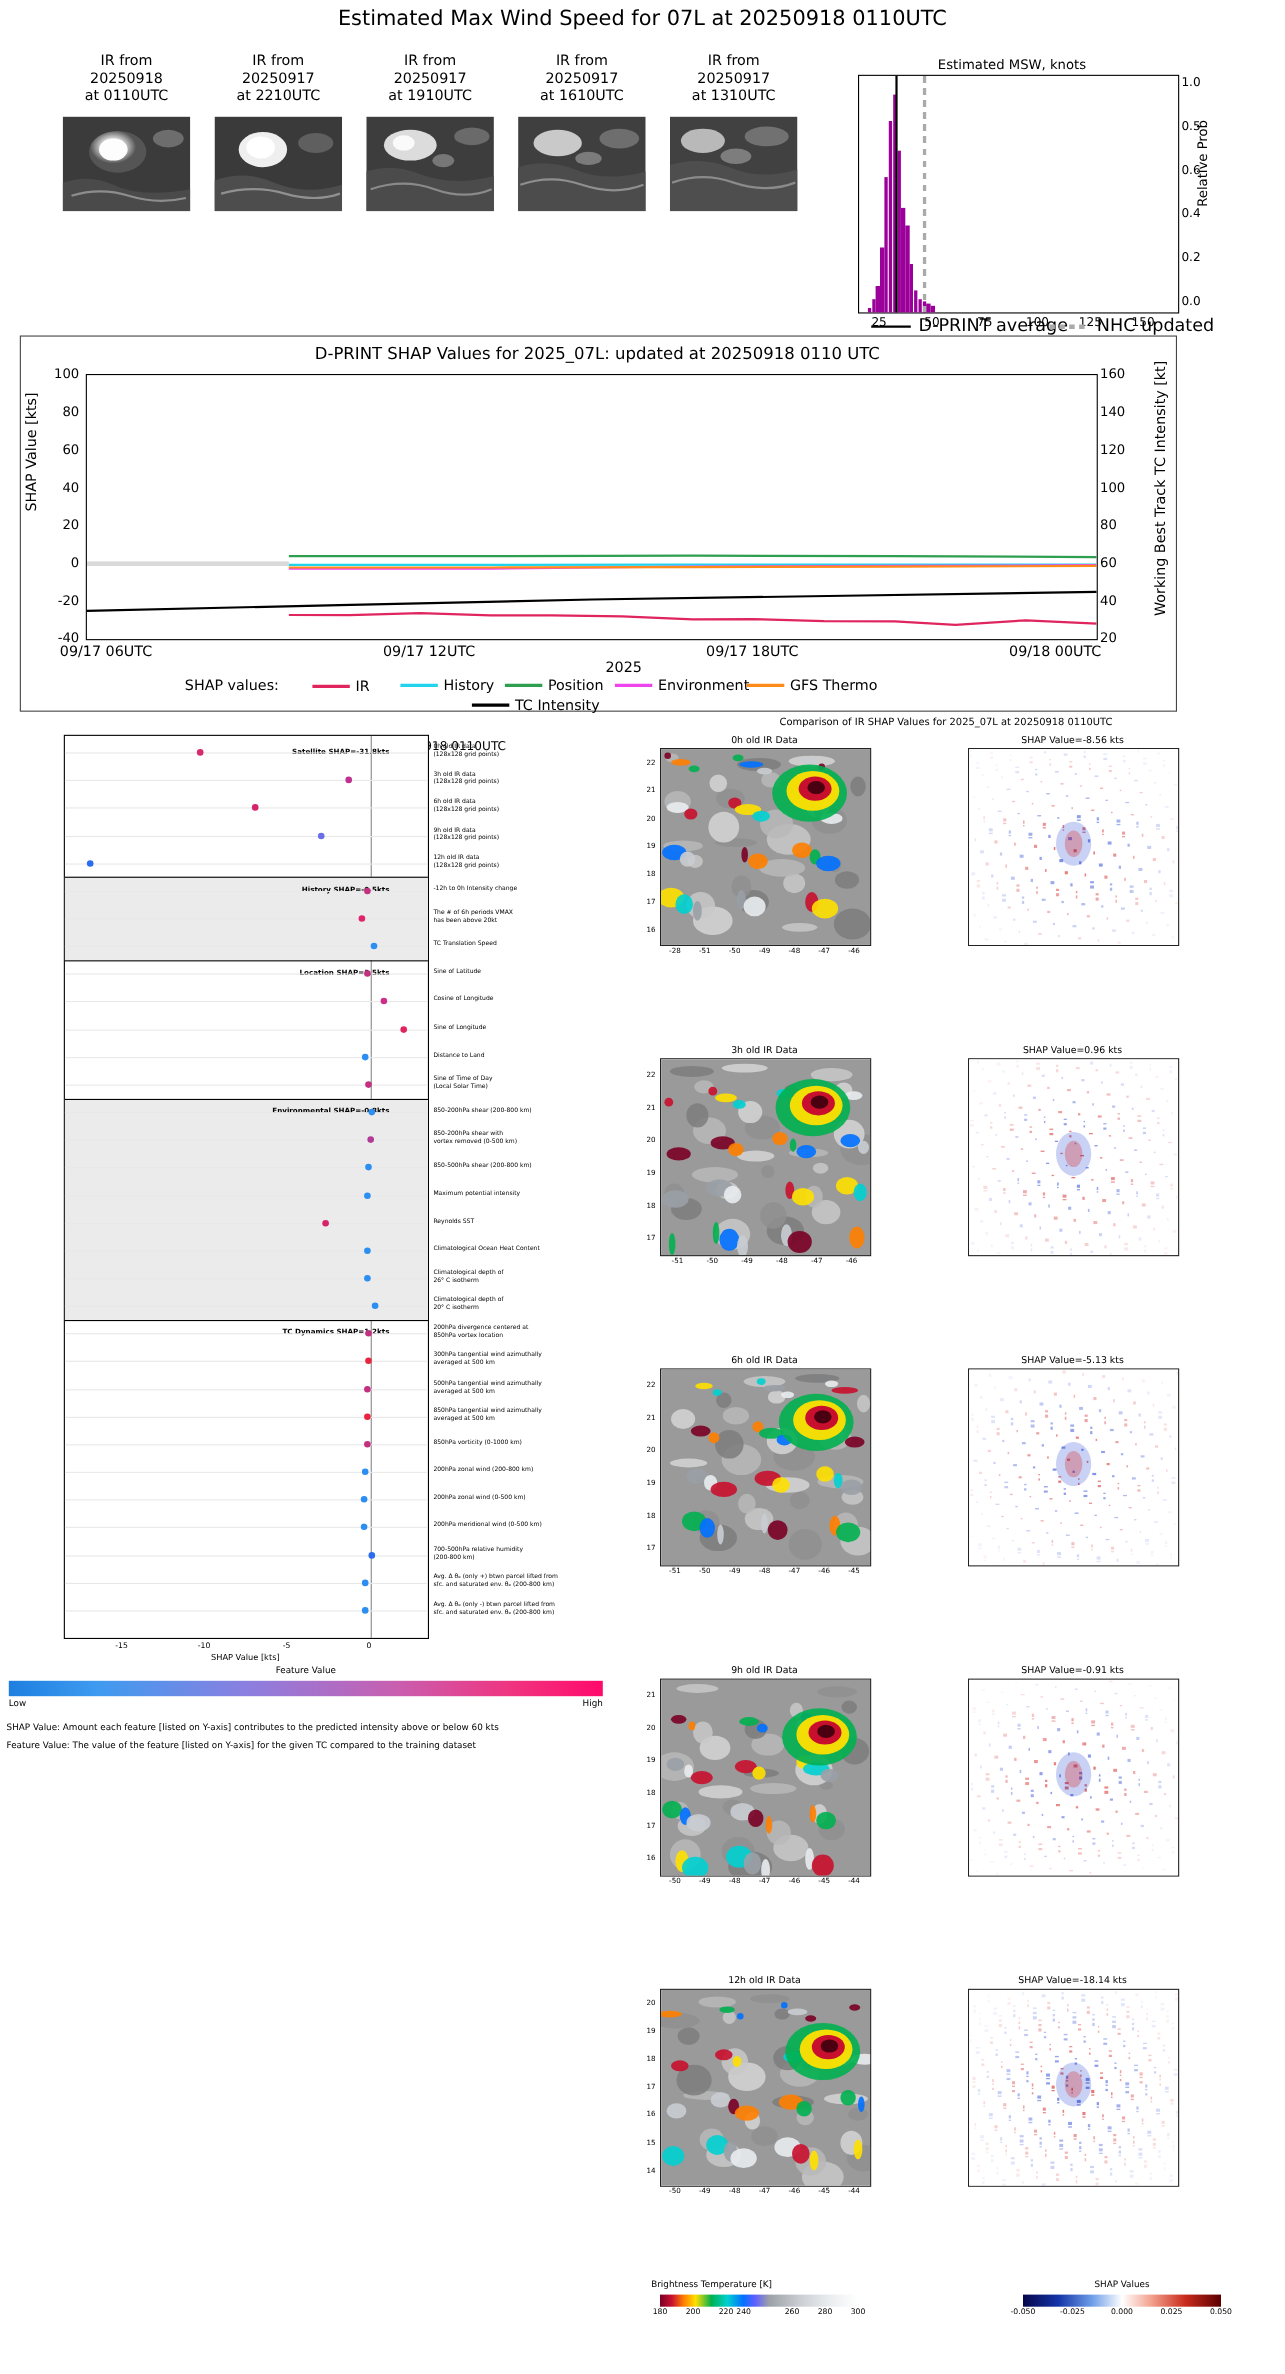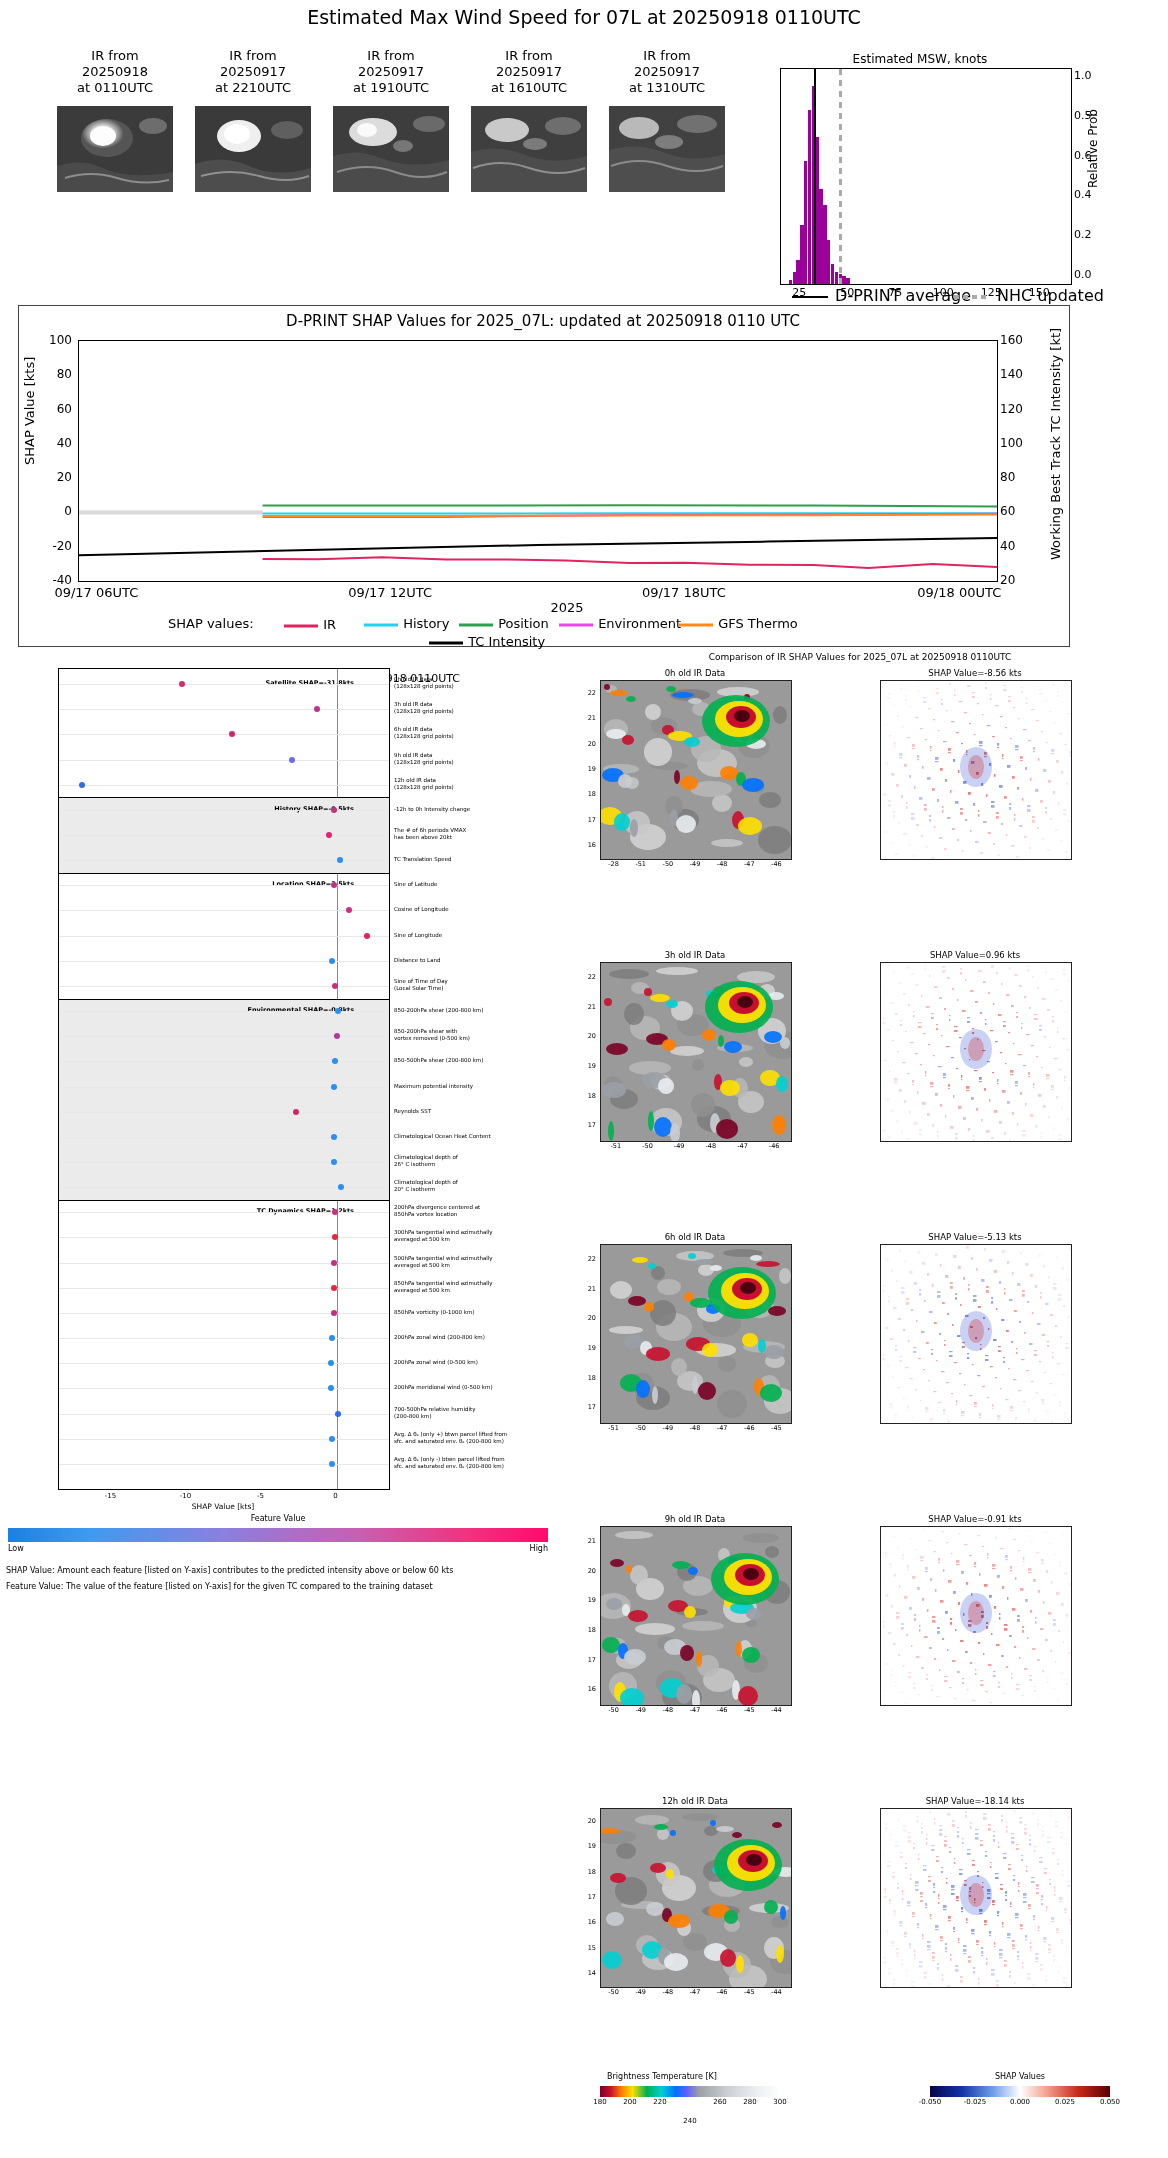--- a/index.html
+++ b/index.html
@@ -49,21 +49,21 @@
   #cb-feat-high{position:absolute;left:508px;top:1544px;width:40px;text-align:right;font-size:8px;}
   .footnote{position:absolute;left:6px;font-size:8px;}
   
   #ir-grid-title{position:absolute;left:560px;top:652px;width:600px;text-align:center;font-size:9px;}
   .cmp-col-title{position:absolute;font-size:8.5px;text-align:center;}
   .cmp-img{position:absolute;border:1px solid #222;}
   .cmp-tick{position:absolute;font-size:6.5px;transform:translateX(-50%);}
   .cmp-ytick{position:absolute;font-size:6.5px;transform:translateY(-50%);text-align:right;}
   #bt-cb{position:absolute;left:600px;top:2086px;width:180px;height:11px;
      background:linear-gradient(to right,#7a0026 0%,#c8102e 6%,#ff7f00 12%,#ffe000 18%,#00b050 26%,#00d0d0 34%,#0070ff 42%,#5f5fff 48%,#9aa0a6 55%,#c9cdd1 70%,#e9ecef 85%,#ffffff 100%);}
-  #bt-cb-title{position:absolute;left:532px;top:2072px;width:260px;text-align:center;font-size:8px;}
+  #bt-cb-title{position:absolute;left:592px;top:2072px;width:260px;text-align:left;font-size:8px;}
   .bt-tick{position:absolute;font-size:7px;transform:translateX(-50%);top:2098px;}
   #shap-cb{position:absolute;left:930px;top:2086px;width:180px;height:11px;
      background:linear-gradient(to right,#05054a 0%,#1535a8 18%,#6f9fe8 35%,#ffffff 50%,#f2a08c 65%,#c92a1c 82%,#5a0000 100%);}
   #shap-cb-title{position:absolute;left:930px;top:2072px;width:180px;text-align:center;font-size:8px;}
   .shap-tick{position:absolute;font-size:7px;transform:translateX(-50%);top:2098px;}
 </style>
 </head>
 <body>
 
 <div class="title-main">Estimated Max Wind Speed for 07L at 20250918 0110UTC</div>
@@ -2204,21 +2204,21 @@
     <div class="cmp-ytick" style="left: 578px; width: 18px; top: 1947.86px;">15</div>
     <div class="cmp-ytick" style="left: 578px; width: 18px; top: 1973.29px;">14</div>
   </div>
 
 <div id="bt-cb-title">Brightness Temperature [K]</div>
 <div id="bt-cb"></div>
 <div id="bt-ticks" style="position: absolute; left: 0px; top: 0px;">
     <div class="bt-tick" style="left: 600px;">180</div>
     <div class="bt-tick" style="left: 630px;">200</div>
     <div class="bt-tick" style="left: 660px;">220</div>
-    <div class="bt-tick" style="left: 690px; margin-top: 19px;">240</div>
+    <div class="bt-tick" style="left: 676px;">240</div>
     <div class="bt-tick" style="left: 720px;">260</div>
     <div class="bt-tick" style="left: 750px;">280</div>
     <div class="bt-tick" style="left: 780px;">300</div>
   </div>
 <div id="shap-cb-title">SHAP Values</div>
 <div id="shap-cb"></div>
 <div id="shap-ticks" style="position: absolute; left: 0px; top: 0px;">
     <div class="shap-tick" style="left: 930px;">-0.050</div>
     <div class="shap-tick" style="left: 975px;">-0.025</div>
     <div class="shap-tick" style="left: 1020px;">0.000</div>

